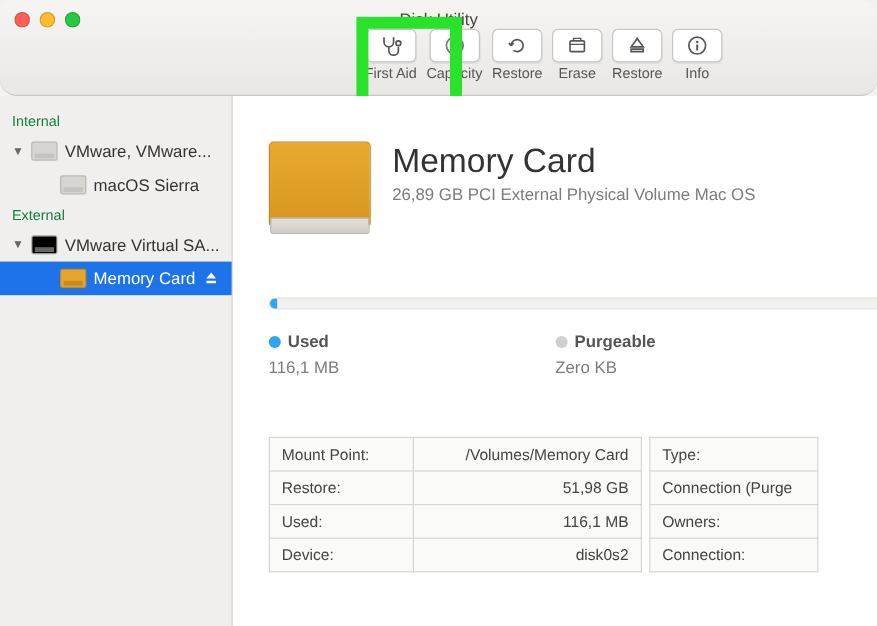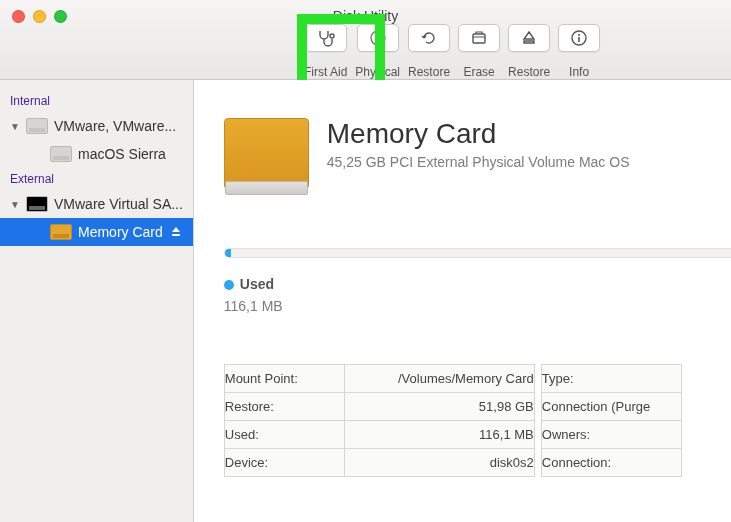--- a/index.html
+++ b/index.html
@@ -1,30 +1,30 @@
 <!DOCTYPE html>
 <html><head>
 <meta charset="utf-8">
 <style>
   * { box-sizing: border-box; margin: 0; padding: 0; }
   html, body { width: 731px; height: 522px; overflow: hidden; font-family: -apple-system, "Helvetica Neue", Arial, sans-serif; background: #f3f2f1; color: #333; }
   .window { width: 731px; height: 522px; display: flex; flex-direction: column; }
-  .titlebar { height: 80px; background: linear-gradient(#f6f5f4,#e9e7e5); border-bottom: 1px solid #c9c7c5; position: relative; display: flex; }
+  .titlebar { height: 80px; background: linear-gradient(#f6f5f4,#e9e7e5); border-bottom: 1px solid #c9c7c5; position: relative; display: flex; border-radius: 14px; }
   .traffic { position: absolute; top: 10px; left: 12px; display: flex; gap: 8px; }
   .tl { width: 13px; height: 13px; border-radius: 50%; border: 1px solid rgba(0,0,0,.15); }
   .tl.red { background:#ff5f57; } .tl.yel { background:#febc2e; } .tl.grn { background:#28c840; }
   .wtitle { position: absolute; top: 8px; left: 50%; transform: translateX(-50%); font-size: 14px; color: #444; }
   .toolbar { position: absolute; top: 24px; left: 304px; display: flex; gap: 8px; }
-  .tbwrap { display:flex; flex-direction:column; align-items:center; gap:13px; }
+  .tbwrap { display:flex; flex-direction:column; align-items:center; gap:2px; }
   .tbbtn { width:42px; height:28px; background:#fff; border:1px solid #c9c7c5; border-radius:5px; display:flex; align-items:center; justify-content:center; box-shadow: 0 1px 1px rgba(0,0,0,.05); }
   .tblbl { font-size:12px; color:#555; }
   .highlight-box { position:absolute; top:14px; left:297px; width:88px; height:78px; border:10px solid #2be22b; pointer-events:none; }
   .body { flex:1; display:flex; }
   .sidebar { width:240px; background:#f0efee; border-right:1px solid #d0cecb; padding-top:10px; font-size:14px; }
-  .side-section-label { color:#4c1d95; font-size:12px; padding:4px 10px 4px 10px; }
+  .side-section-label { color:#15803d; font-size:12px; padding:4px 10px 4px 10px; }
   .side-row { display:flex; align-items:center; height:28px; padding-left:10px; gap:6px; }
   .side-row .disc { width:10px; height:10px; display:flex; align-items:center; justify-content:center; color:#666; font-size:10px; }
   .side-row .ind1 { margin-left:0; }
   .side-row .ind2 { margin-left:24px; }
   .disk-ic { width:22px; height:16px; background:#d7d5d2; border:1px solid #bab8b5; border-radius:2px; position:relative; }
   .disk-ic::after{ content:""; position:absolute; left:2px; right:2px; bottom:1px; height:4px; background:#c6c4c1; }
   .disk-ic.ext { background:#000; }
   .disk-ic.ext::after{ background:#666; }
   .disk-ic.ext.or { background:#e6a62e; border-color:#c68a1f; }
   .disk-ic.ext.or::after{ background:#b7861f; }
@@ -41,21 +41,21 @@
   .usage-bar { margin-top:60px; width:660px; max-width:100%; height:10px; background:#f2f1ef; border:1px solid #e3e1de; border-radius:5px; position:relative; }
   .usage-bar .seg { position:absolute; top:0; bottom:0; background:#2aa7ef; border-radius:5px 0 0 5px; }
   .legend { display:flex; gap:180px; margin-top:18px; font-size:14px; }
   .legend .dot { width:10px; height:10px; border-radius:50%; display:inline-block; margin-right:6px; vertical-align:middle; }
   .legend .dot.blue { background:#2aa7ef; }
   .legend .dot.grey { background:#d0cfcd; }
   .legend .lbl { font-weight:600; color:#555;margin-top:42px; }
   .legend .val { color:#7c7c7c; margin-top:6px; }
   .info-table { margin-top:50px; display:flex; gap:6px; }
   .info-col { border-collapse:collapse; font-size:13px; }
-  .info-col td { border:1px solid #d8d6d3; padding:6px 0; color:#444; background:#fafaf9; }
+  .info-col td { border:1px solid #d8d6d3; padding:6px 10px; color:#444; background:#fafaf9; }
   .info-col td.k { width:120px; }
   .info-col td.v { width:190px; text-align:right; }
   .info-col2 td.k { width:140px; }
   svg { display:block; }
 </style>
 </head>
 <body>
 
 <div class="window">
 
@@ -81,21 +81,21 @@
       </div>
       <div class="tbwrap">
         <div class="tbbtn">
           <span>
             <svg width="18" height="18" viewBox="0 0 18 18">
                 <circle cx="9" cy="9" r="7" fill="none" stroke="#777" stroke-width="1.4"></circle>
                 <path d="M9 2v7h7" fill="none" stroke="#777" stroke-width="1.4"></path>
               </svg>
           </span>
         </div>
-        <div class="tblbl">Physical</div>
+        <div class="tblbl">Capacity</div>
       </div>
       <div class="tbwrap">
         <div class="tbbtn">
           <span>
             <svg width="18" height="18" viewBox="0 0 18 18">
                 <path d="M4 9a5 5 0 1 1 2 4M4 9l-2-2M4 9l2-2" fill="none" stroke="#555" stroke-width="1.4"></path>
               </svg>
           </span>
         </div>
         <div class="tblbl">Restore</div>
@@ -170,32 +170,36 @@
             </svg>
         </span>
       </div>
     </div>
 
     <div class="main">
       <div class="volume-header">
         <div class="big-disk"></div>
         <div>
           <div class="vol-title">Memory Card</div>
-          <div class="vol-sub">45,25 GB PCI External Physical Volume Mac OS</div>
+          <div class="vol-sub">26,89 GB PCI External Physical Volume Mac OS</div>
         </div>
       </div>
 
       <div class="usage-bar">
         <div class="seg" style="width:1%"></div>
       </div>
 
       <div class="legend">
         <div>
           <div><span class="dot blue"></span><span class="lbl">Used</span></div>
           <div class="val">116,1 MB</div>
+        </div>
+        <div>
+          <div><span class="dot grey"></span><span class="lbl">Purgeable</span></div>
+          <div class="val">Zero KB</div>
         </div>
       </div>
 
       <div class="info-table">
         <table class="info-col">
           <tbody>
               <tr>
                 <td class="k">Mount Point:</td>
                 <td class="v">/Volumes/Memory Card</td>
               </tr>

